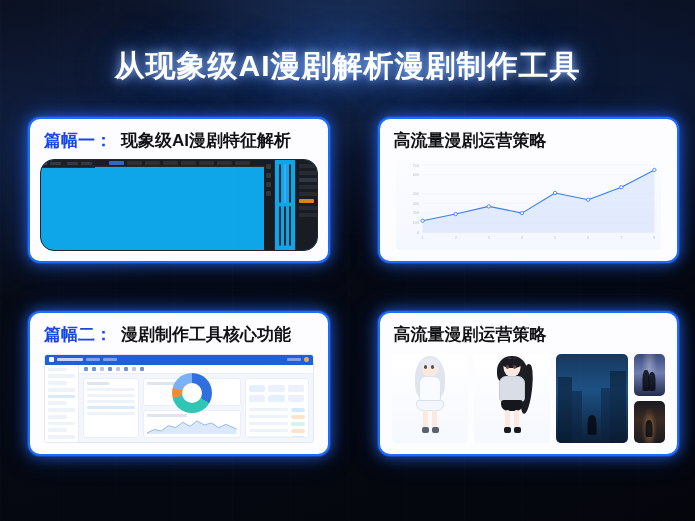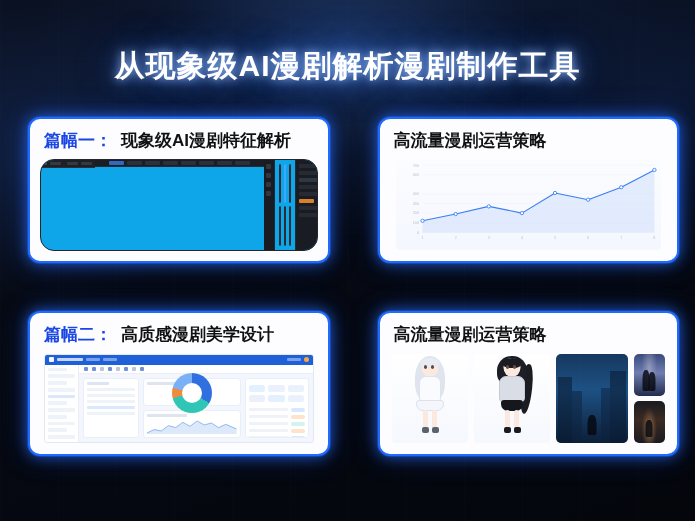--- a/index.html
+++ b/index.html
@@ -451,21 +451,21 @@
                 <circle cx="292" cy="11.57142857142857" r="1.9" fill="#ffffff" stroke="#3b7ff0" stroke-width="1"></circle>
               </g>
           </svg>
         </div>
       </div>
     </div>
 
     <div class="card">
       <div class="card-head">
         <span class="card-index">篇幅二：</span>
-        <span class="card-title">高质感漫剧美学设计</span>
+        <span class="card-title">漫剧制作工具核心功能</span>
       </div>
       <div class="card-body">
         <div class="dash">
           <div class="dh">
             <span class="logo"></span>
             <span class="tx"></span>
             <span class="tx s"></span>
             <span class="tx s"></span>
             <span class="sp"></span>
             <span class="tx s"></span>

